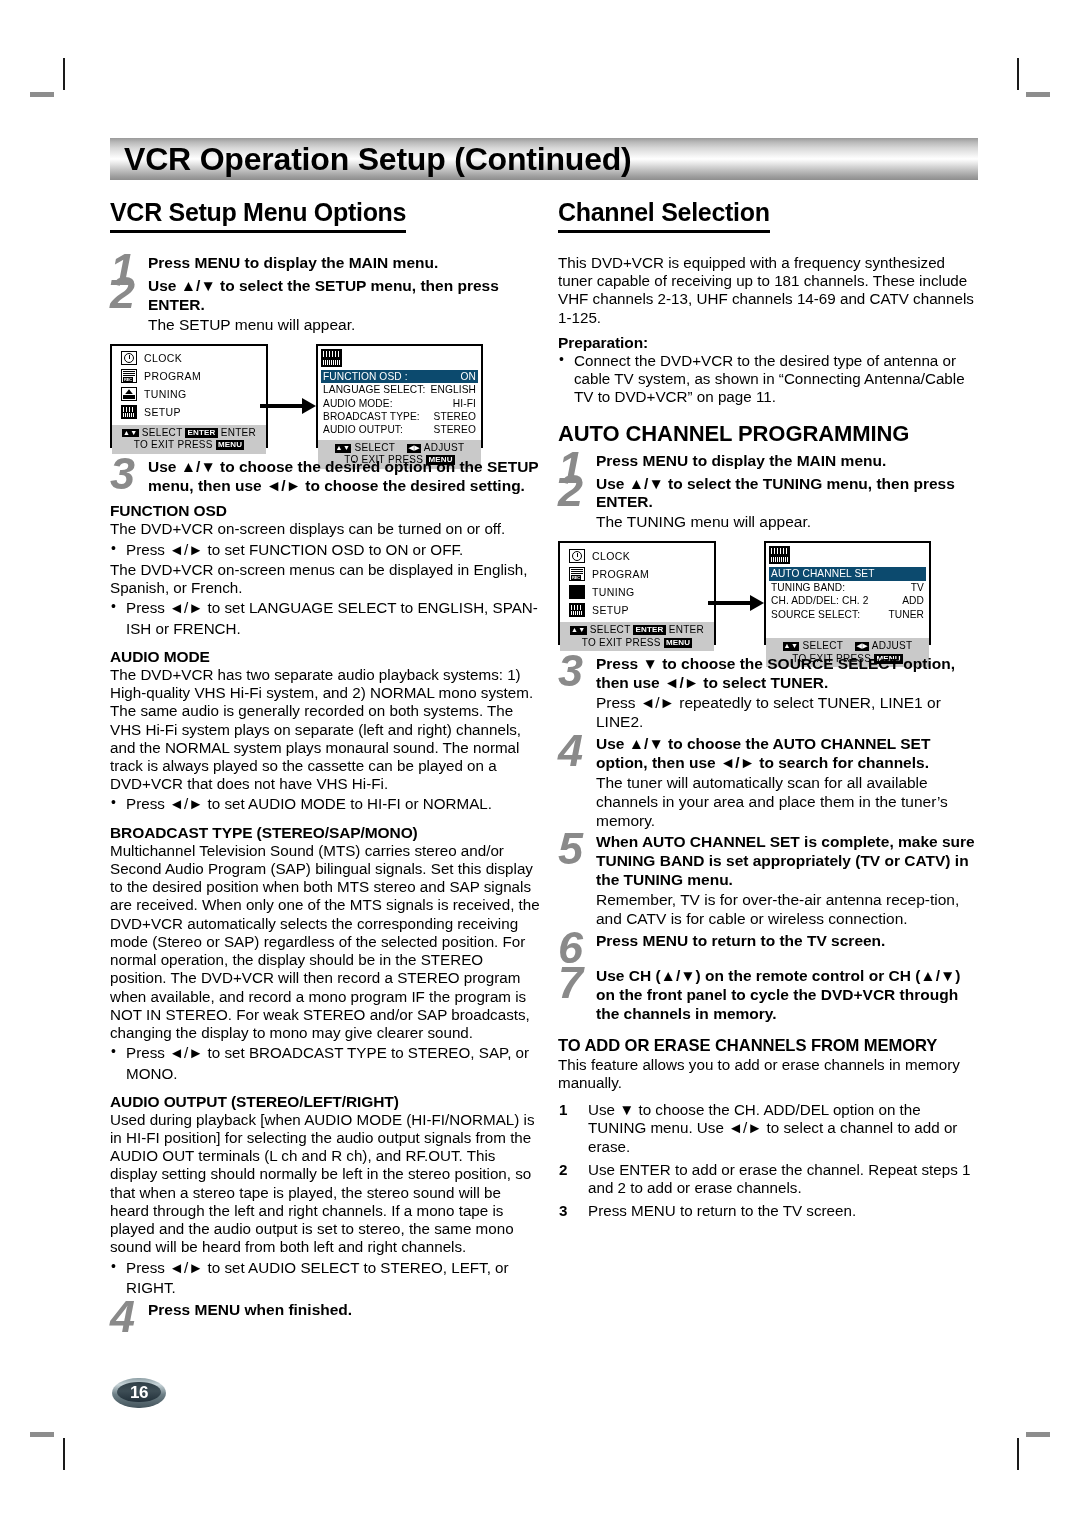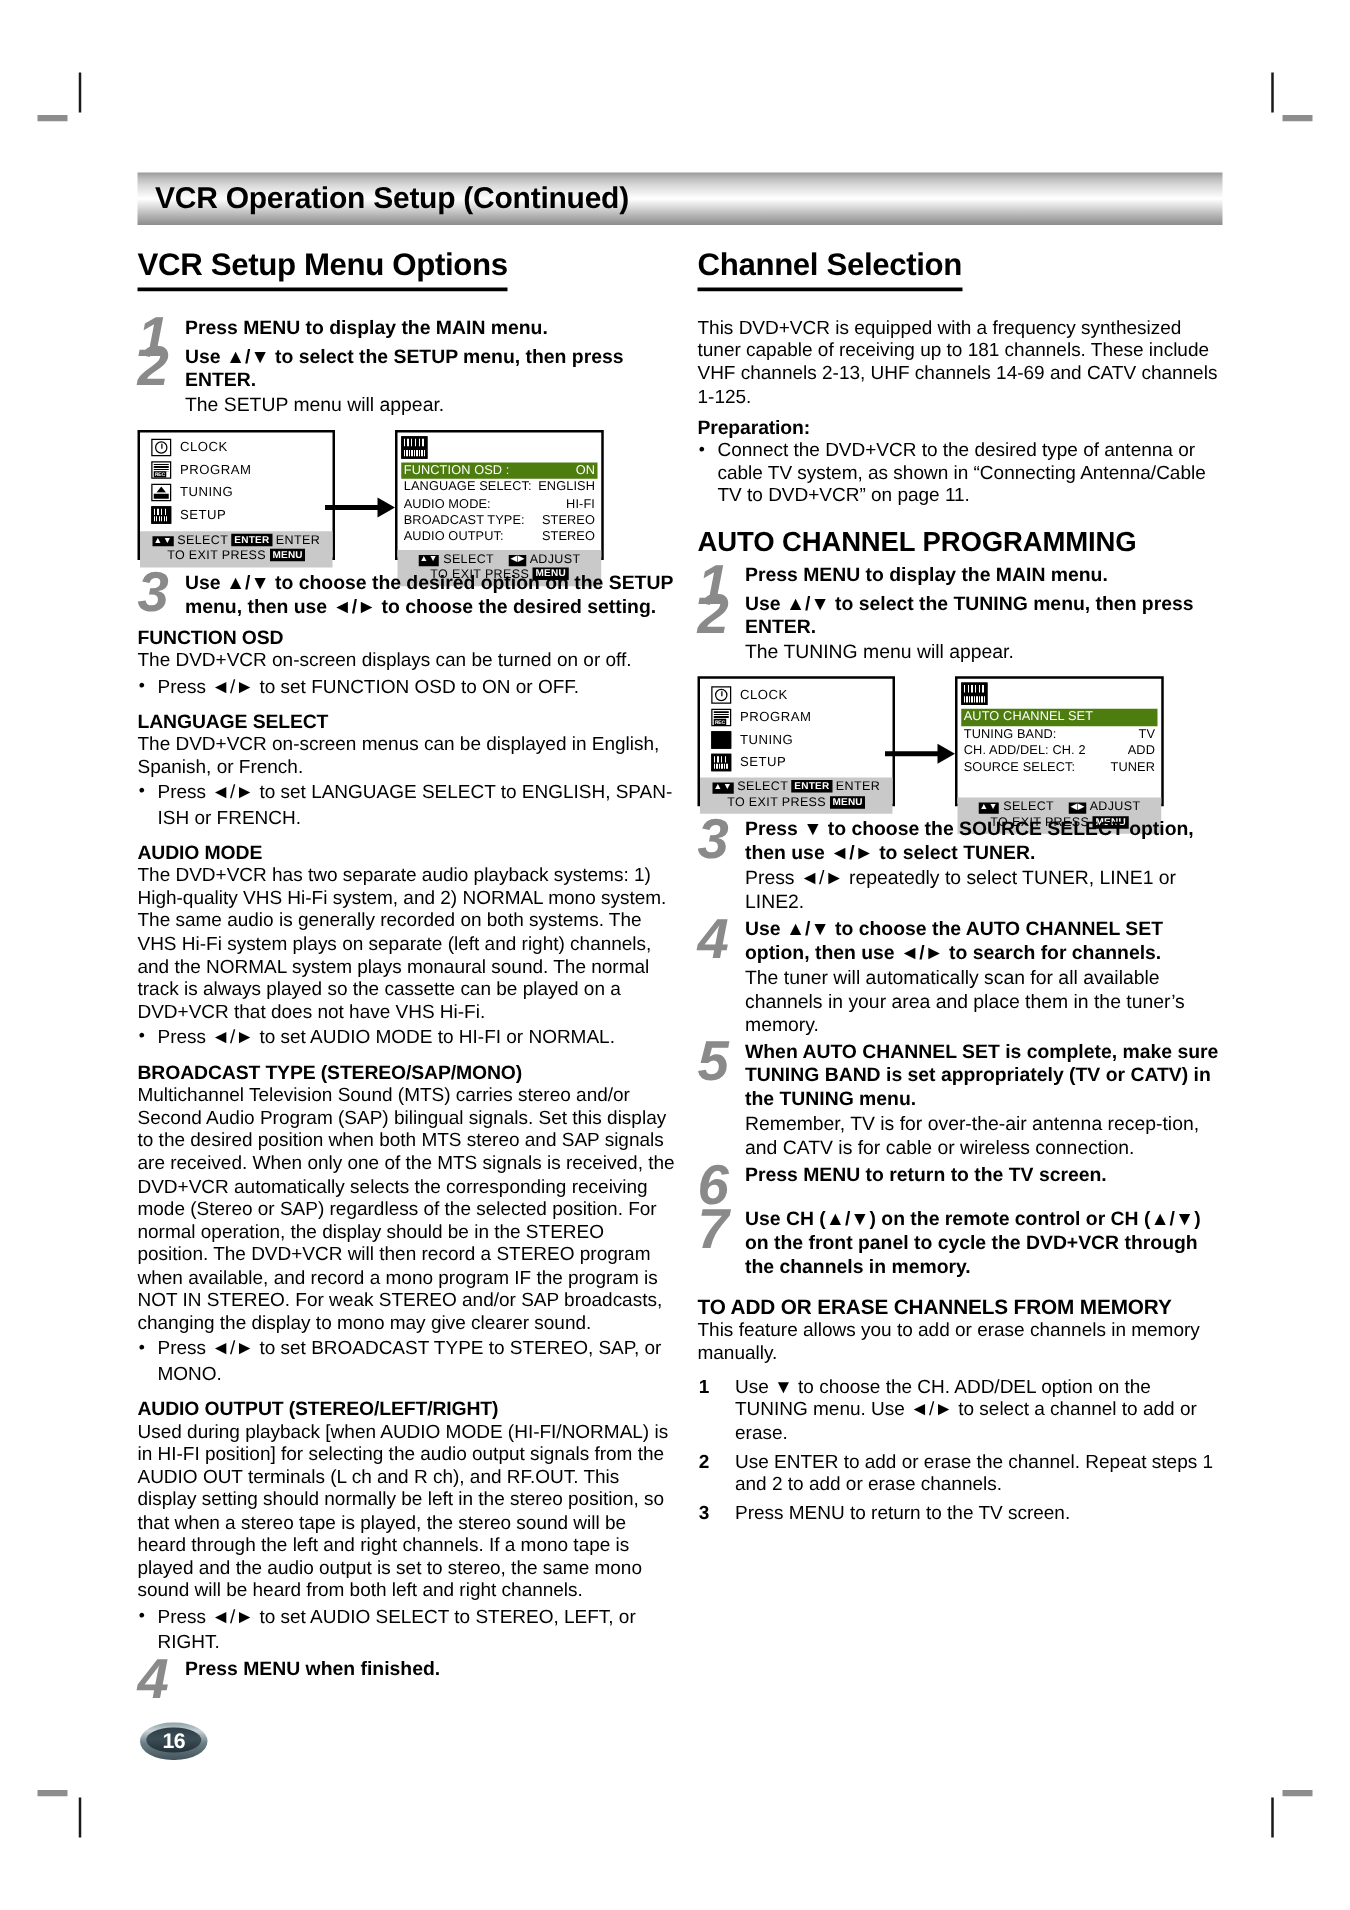--- a/index.html
+++ b/index.html
@@ -52,21 +52,21 @@
       #bdbdbd 78%,
       #9d9d9d 92%,
       #8e8e8e 100%);
     border-bottom: 2px solid #ffffff;
   }
   .banner-title {
     position: absolute;
     left: 14px;
     top: 50%;
     transform: translateY(-50%);
-    font-size: 24px;
+    font-size: 32px;
     font-weight: bold;
     letter-spacing: -0.2px;
     white-space: nowrap;
   }
 
   
   .columns {
     display: flex;
     margin-top: 16px;
   }
@@ -356,21 +356,21 @@
   .osd-line {
     display: flex;
     justify-content: space-between;
     font-size: 10.2px;
     letter-spacing: 0.1px;
     line-height: 1.32;
     white-space: nowrap;
     padding: 0 2px;
   }
   .osd-line.hl {
-    background: #4d7c0f;
+    background: #0c4a6e;
     color: #fff;
   }
   .osd-line .l { }
   .osd-line .r { }
 
   
   .page-badge {
     position: absolute;
     left: 112px;
     top: 1378px;
@@ -515,21 +515,20 @@
 
       <div class="step" style="margin-bottom:6px;">
         <div class="step-num">3</div>
         <div class="step-bold">Use ▲/▼ to choose the desired option on the SETUP menu, then use ◄/► to choose the desired setting.</div>
       </div>
 
       <div class="sub-head">FUNCTION OSD</div>
       <div class="para" style="margin-bottom:2px;">The DVD+VCR on-screen displays can be turned on or off.</div>
       <div class="bullet">Press ◄/► to set FUNCTION OSD to ON or OFF.</div>
 
-      <div class="sub-head spaced">LANGUAGE SELECT</div>
       <div class="para" style="margin-bottom:2px;">The DVD+VCR on-screen menus can be displayed in English, Spanish, or French.</div>
       <div class="bullet">Press ◄/► to set LANGUAGE SELECT to ENGLISH, SPAN-</div>
       <div class="bullet-cont para" style="margin-bottom:0;">ISH or FRENCH.</div>
 
       <div class="sub-head spaced">AUDIO MODE</div>
       <div class="para" style="margin-bottom:2px;">The DVD+VCR has two separate audio playback systems: 1) High-quality VHS Hi-Fi system, and 2) NORMAL mono system. The same audio is generally recorded on both systems. The VHS Hi-Fi system plays on separate (left and right) channels, and the NORMAL system plays monaural sound. The normal track is always played so the cassette can be played on a DVD+VCR that does not have VHS Hi-Fi.</div>
       <div class="bullet">Press ◄/► to set AUDIO MODE to HI-FI or NORMAL.</div>
 
       <div class="sub-head spaced">BROADCAST TYPE (STEREO/SAP/MONO)</div>
       <div class="para" style="margin-bottom:2px;">Multichannel Television Sound (MTS) carries stereo and/or Second Audio Program (SAP) bilingual signals. Set this display to the desired position when both MTS stereo and SAP signals are received. When only one of the MTS signals is received, the DVD+VCR automatically selects the corresponding receiving mode (Stereo or SAP) regardless of the selected position. For normal operation, the display should be in the STEREO position. The DVD+VCR will then record a STEREO program when available, and record a mono program IF the program is NOT IN STEREO. For weak STEREO and/or SAP broadcasts, changing the display to mono may give clearer sound.</div>

